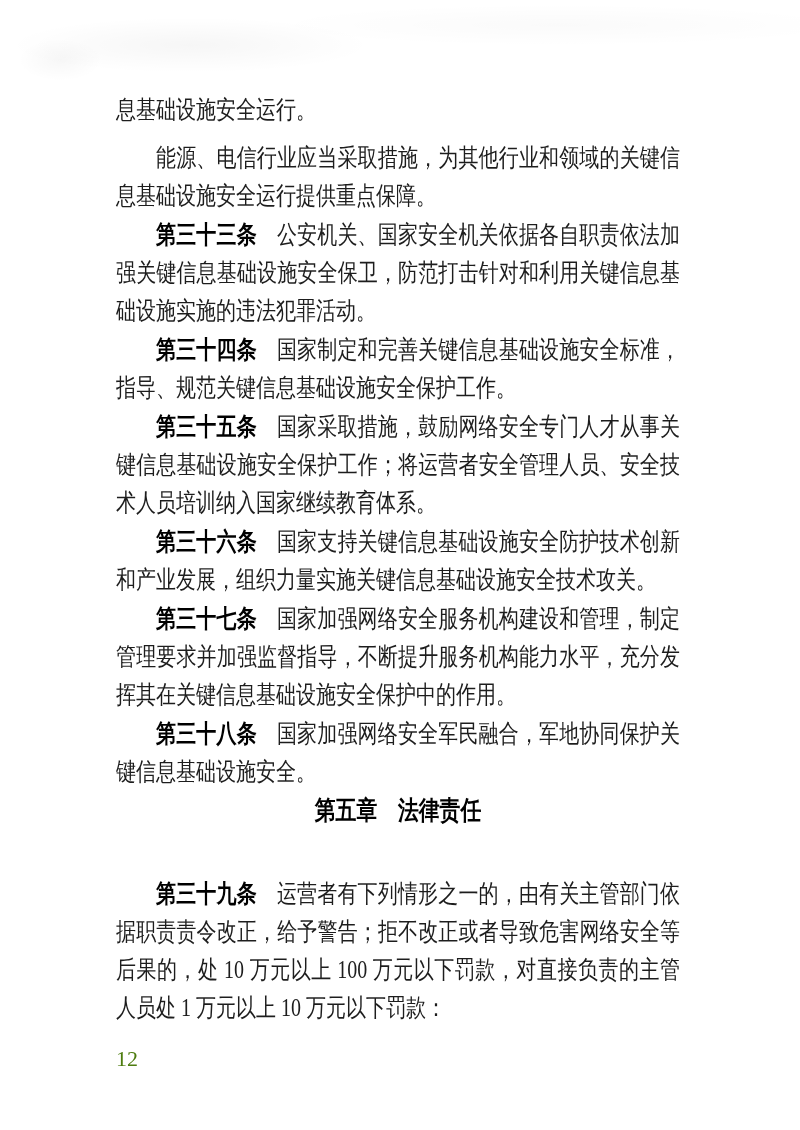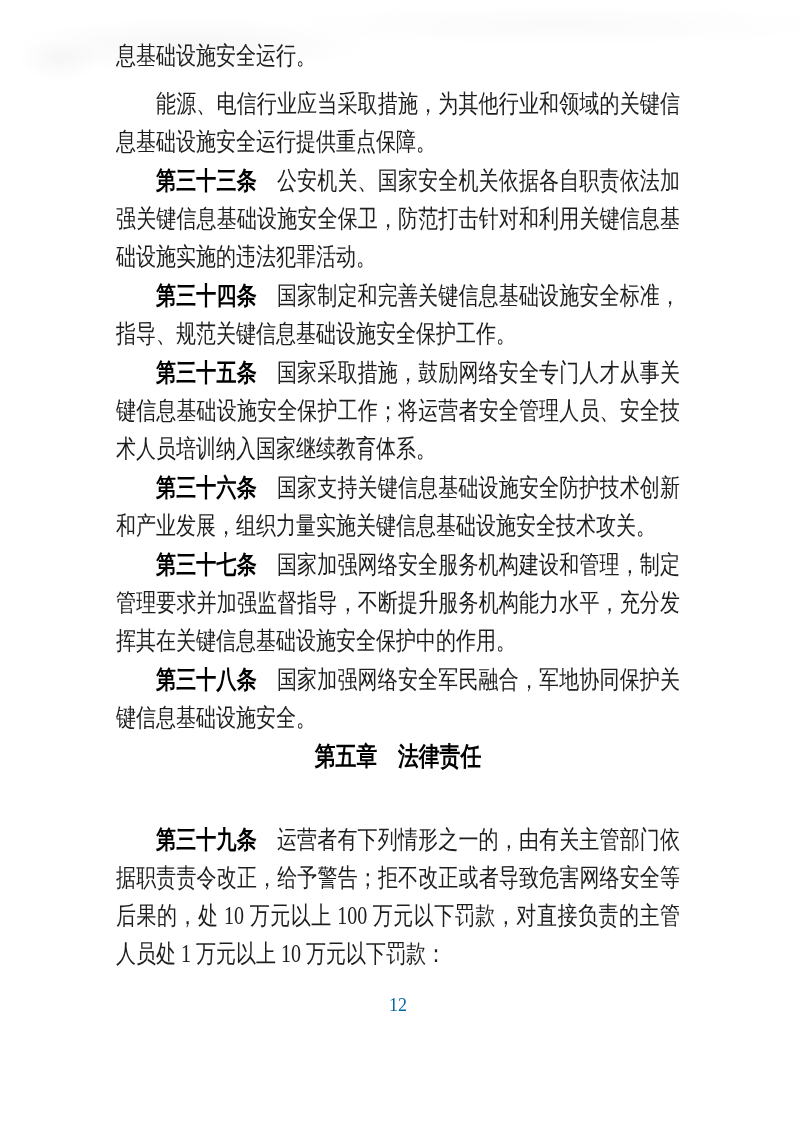--- a/index.html
+++ b/index.html
@@ -20,21 +20,21 @@
     content: "";
     position: absolute;
     left: 0; top: 0; right: 0; height: 90px;
     background:
       radial-gradient(ellipse 260px 40px at 190px 45px, rgba(0,0,0,0.035), transparent 70%),
       radial-gradient(ellipse 420px 30px at 560px 25px, rgba(0,0,0,0.02), transparent 70%),
       radial-gradient(ellipse 60px 30px at 60px 60px, rgba(0,0,0,0.03), transparent 70%);
     pointer-events: none;
   }
   .content {
-    padding: 37px 0 0 116px;
+    padding: 91px 0 0 116px;
   }
   
   .scalewrap {
     width: 705px;
     transform: scaleX(0.8);
     transform-origin: 0 0;
   }
   .para { margin: 0; }
   .m10 { margin-top: 10px; }
   .m1  { margin-top: 1px; }
@@ -56,24 +56,23 @@
     height: 38px;
     line-height: 38px;
     font-size: 26px;
     font-weight: bold;
     color: #000000;
     text-align: center;
   }
   .page-number {
     width: 564px;
     margin-top: 22px;
-    text-align: center;
-    font-size: 18px;
+    font-size: 22px;
     line-height: 20px;
-    color: #0369a1;
+    color: #4d7c0f;
   }
 </style>
 </head>
 <body>
 
 <div class="page">
   <div class="content">
     <div class="scalewrap">
         <div class="para">
           <div class="line">息基础设施安全运行。</div>

